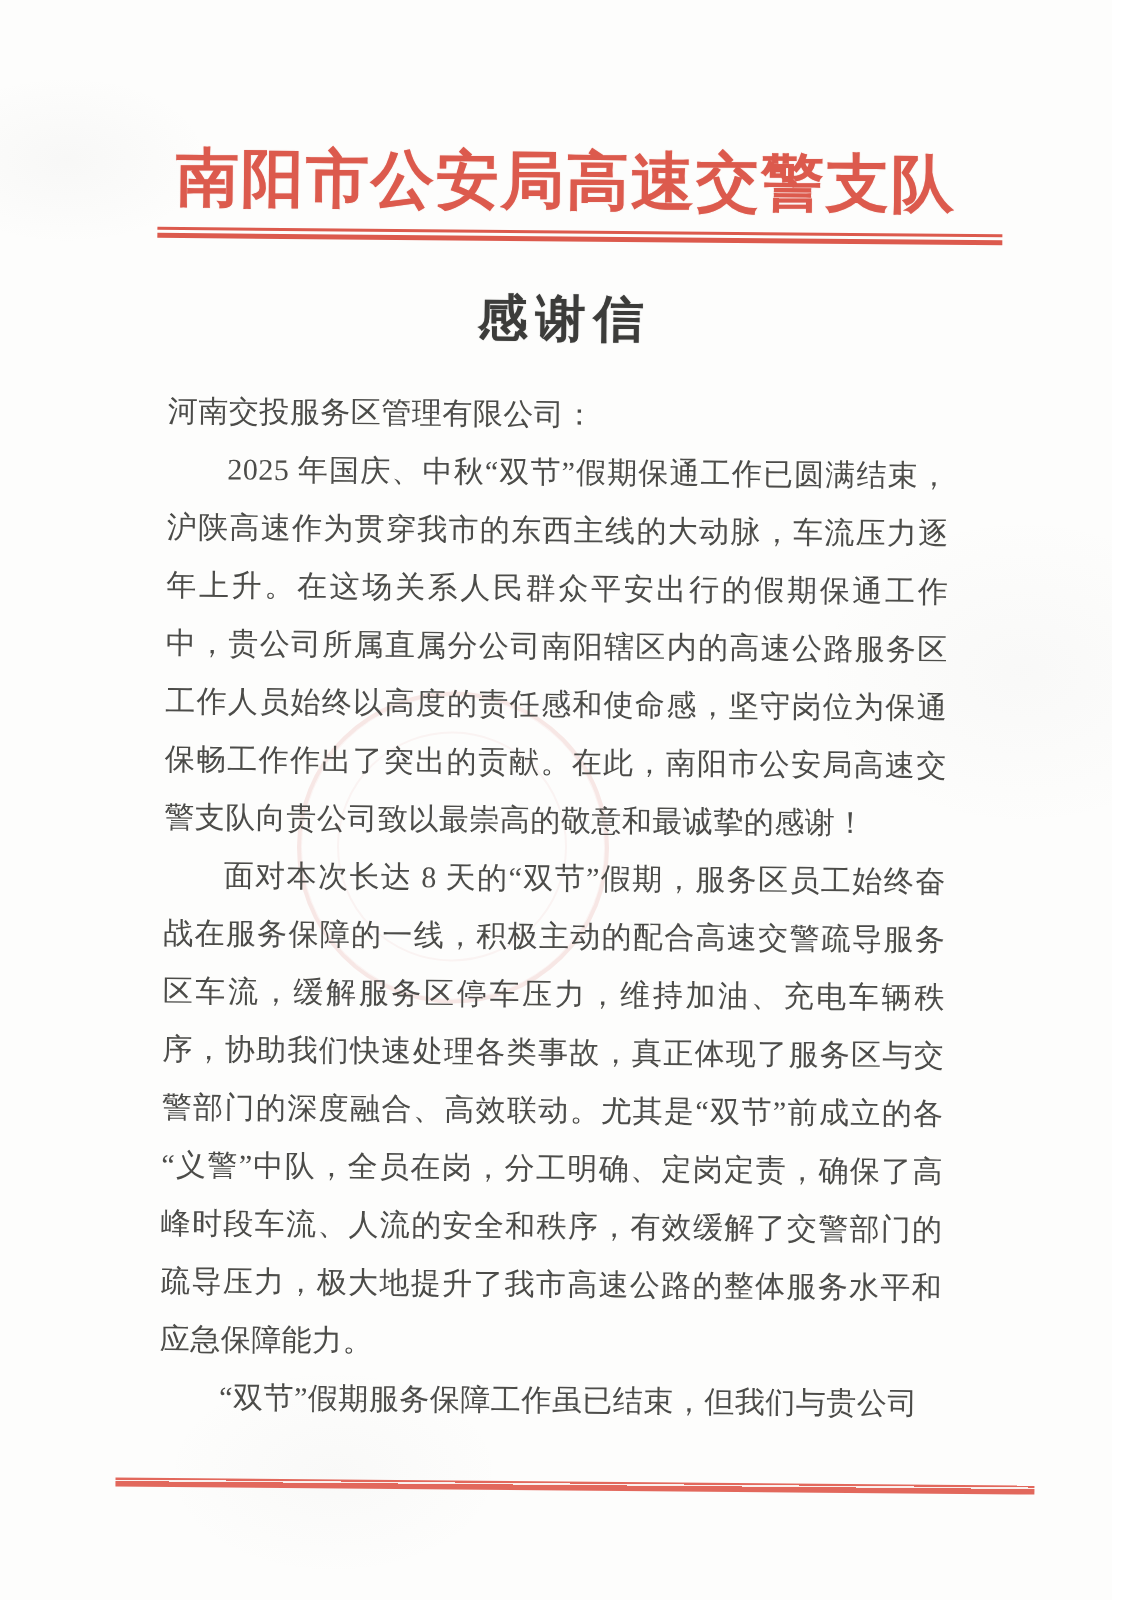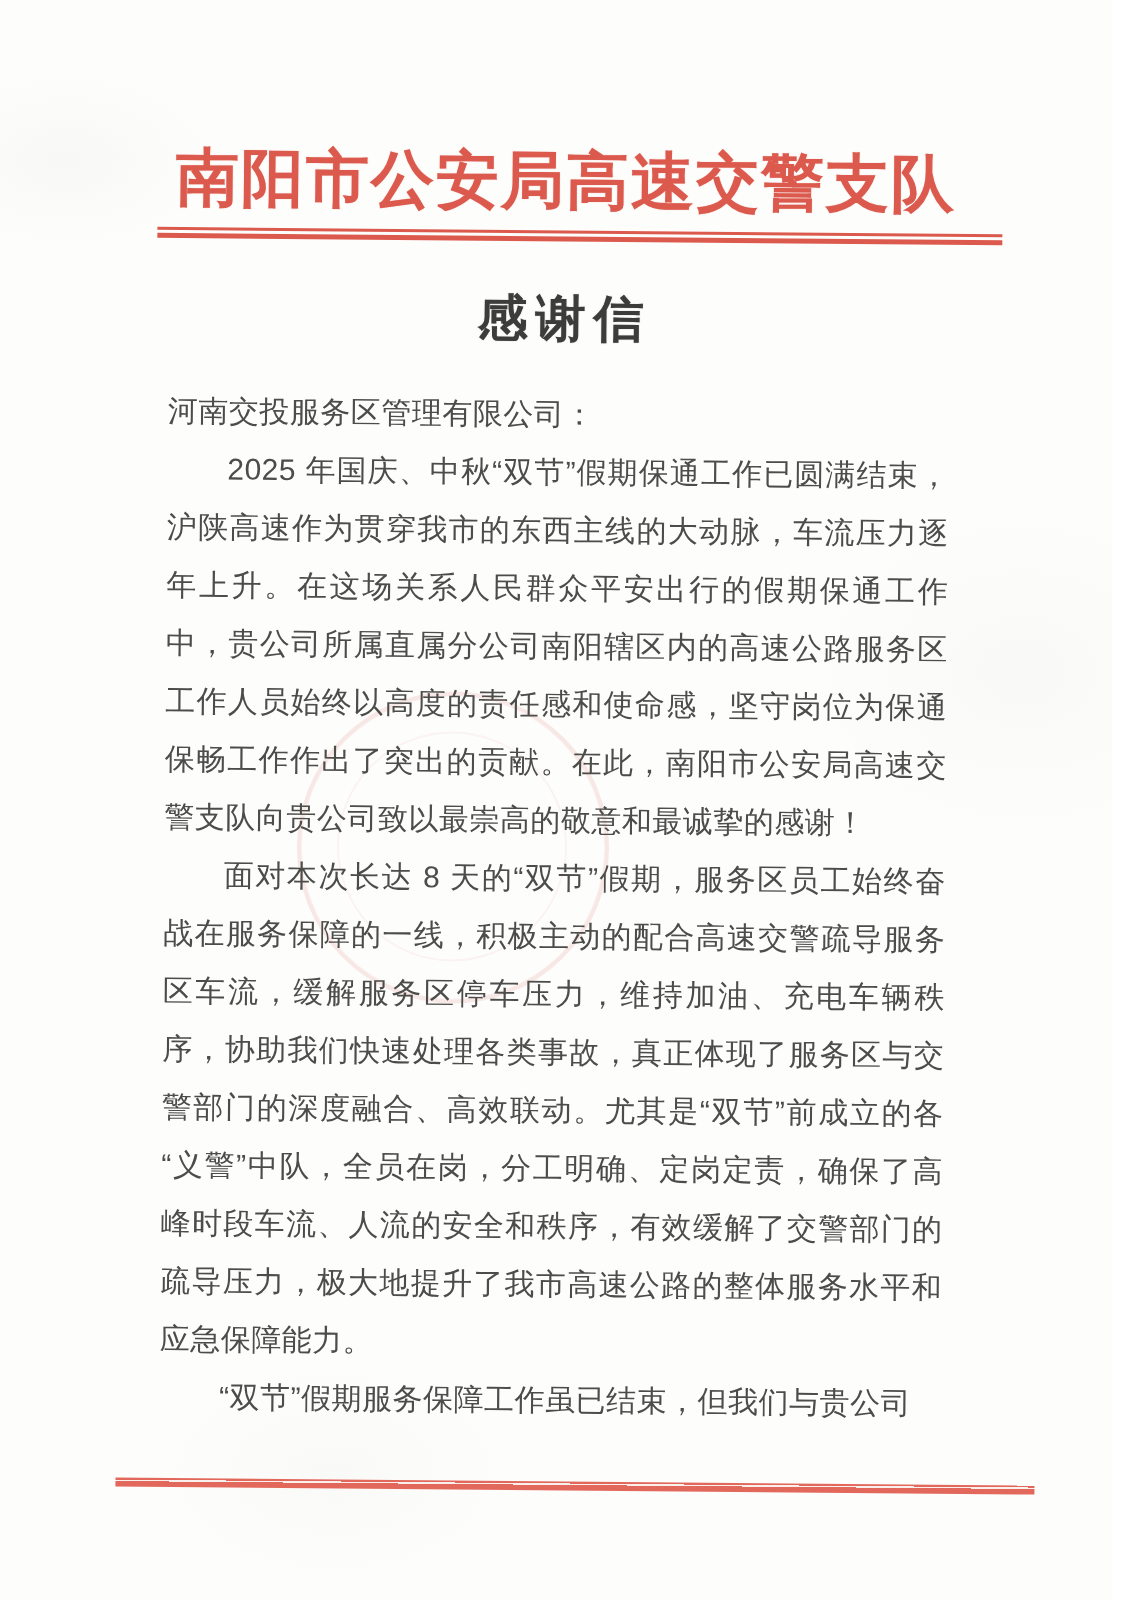--- a/index.html
+++ b/index.html
@@ -10,21 +10,21 @@
   .page {
     position: relative;
     width: 1112px;
     height: 1600px;
     background-color: #fdfdfc;
     background-image:
       radial-gradient(ellipse 220px 130px at 6% 10%, rgba(130,130,130,0.045), transparent 65%),
       radial-gradient(ellipse 320px 240px at 92% 42%, rgba(130,130,130,0.035), transparent 65%),
       radial-gradient(ellipse 260px 160px at 30% 92%, rgba(130,130,130,0.03), transparent 65%);
     overflow: hidden;
-    font-family: Liberation Sans, sans-serif;
+    font-family: Liberation Serif, serif;
   }
   
   .skew {
     position: absolute;
     inset: 0;
     transform: rotate(0.5deg);
     transform-origin: 60px 160px;
   }
   .letterhead {
     position: absolute;

